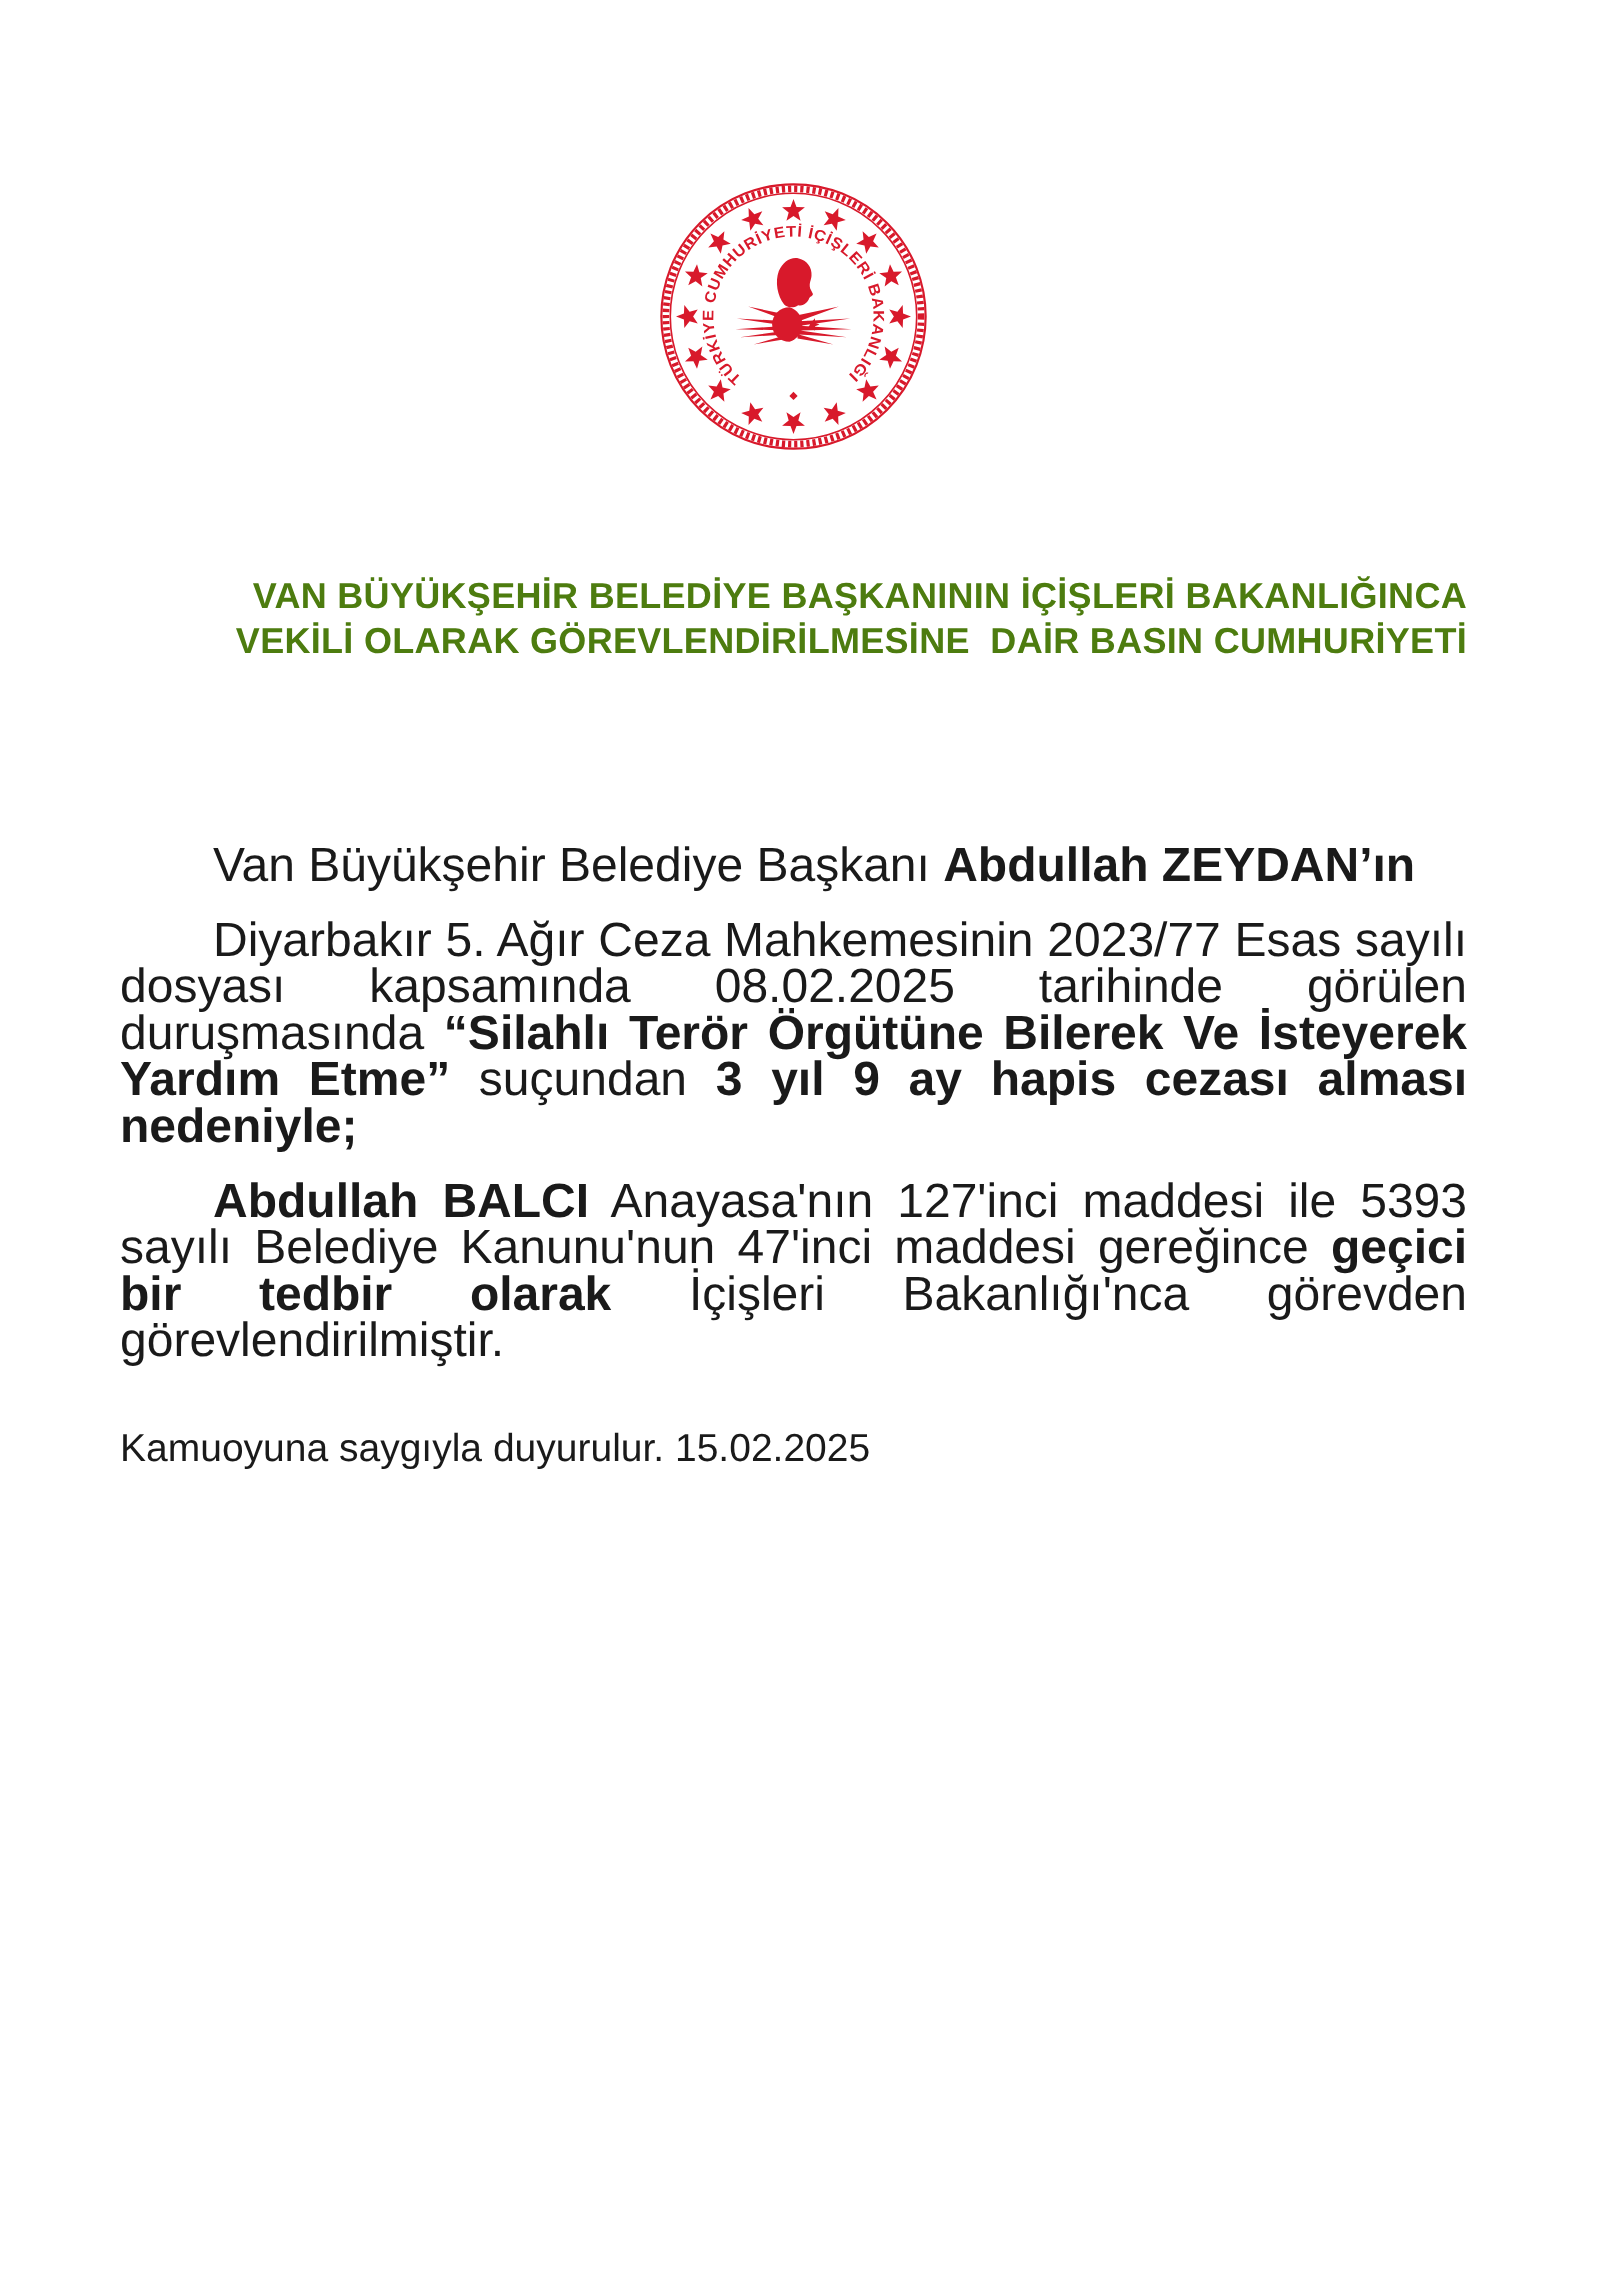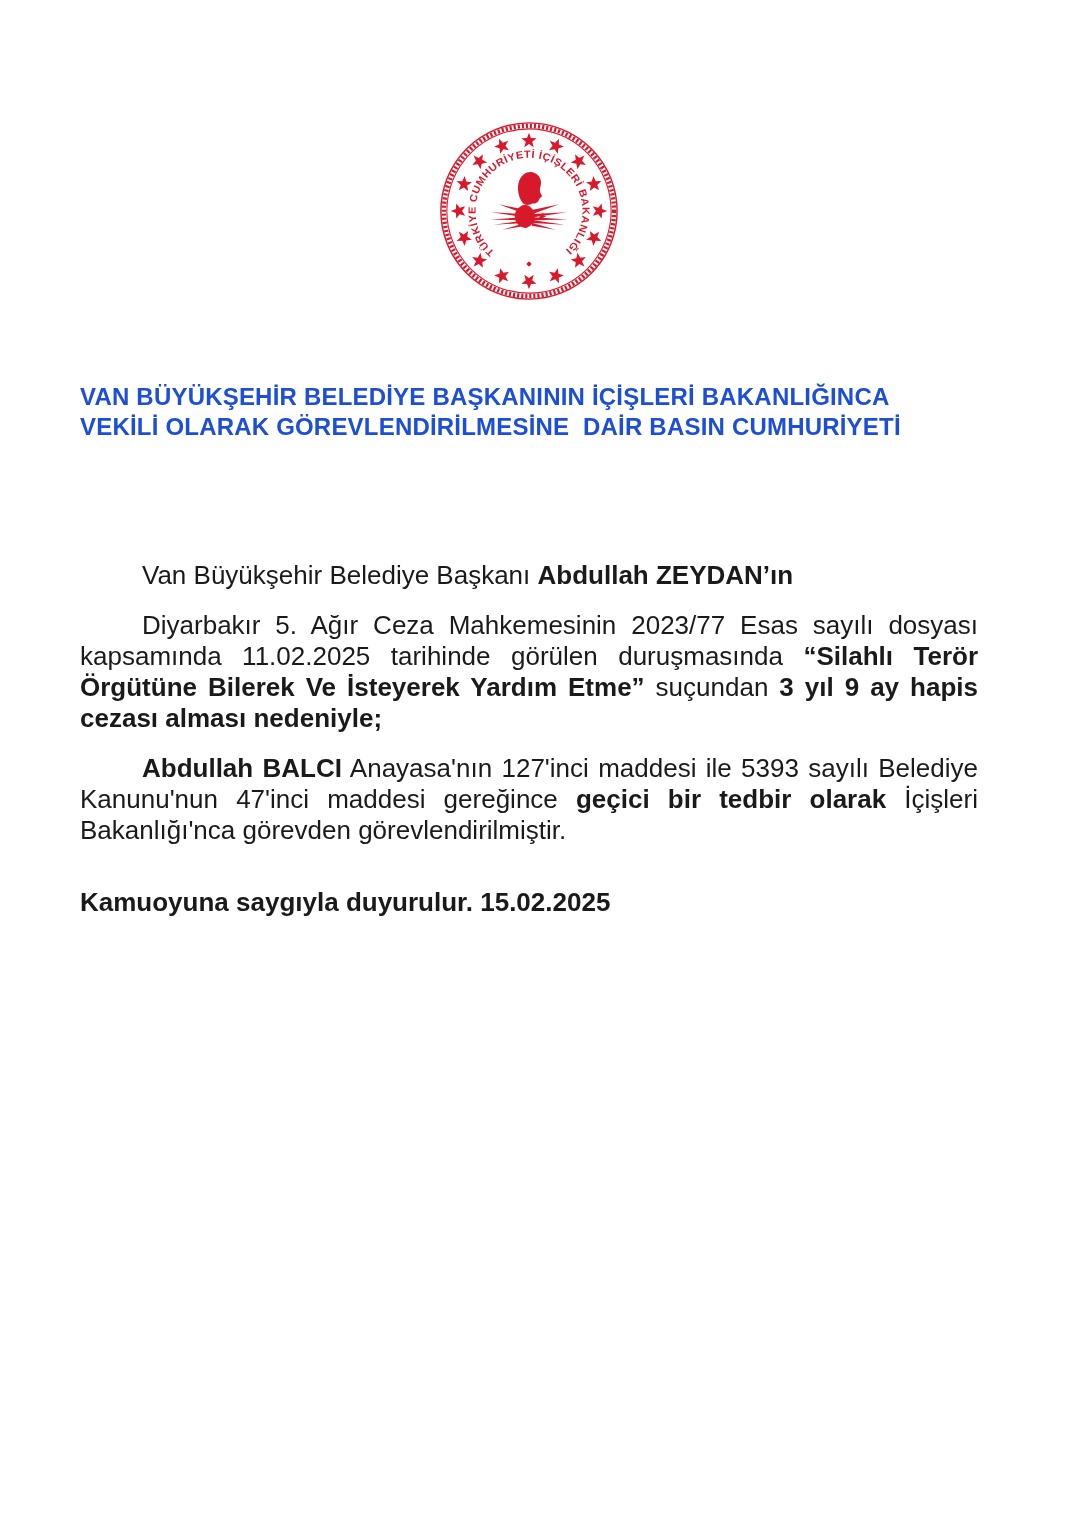--- a/index.html
+++ b/index.html
@@ -16,37 +16,37 @@
   .logo-row {
     text-align: center;
     margin: 0 0 78px 0;
   }
   .logo-row svg { display: inline-block; }
   .title {
     font-size: 24px;
     font-weight: 700;
     line-height: 30px;
     letter-spacing: 0.2px;
-    text-align: left;
-    color: #1d4ed8;
+    text-align: right;
+    color: #4d7c0f;
     margin: 0 0 118px 0;
   }
   .title-line { white-space: pre; }
   .body-text .para {
-    font-size: 26px;
+    font-size: 32px;
     line-height: 31px;
     text-align: justify;
     text-indent: 62px;
     margin: 0 0 19px 0;
   }
   .body-text .para b { font-weight: 700; }
   .closing {
     font-size: 26px;
     line-height: 31px;
-    font-weight: 700;
+    font-weight: 400;
     margin: 41px 0 4px 0;
   }
 </style>
 </head>
 <body>
 
 <div class="page">
 
   <div class="logo-row">
     <svg width="178" height="178" viewBox="0 0 200 200" xmlns="http://www.w3.org/2000/svg">
@@ -105,19 +105,19 @@
     </svg>
   </div>
 
   <h1 class="title">
     <div class="title-line">VAN BÜYÜKŞEHİR BELEDİYE BAŞKANININ İÇİŞLERİ BAKANLIĞINCA</div>
     <div class="title-line">VEKİLİ OLARAK GÖREVLENDİRİLMESİNE  DAİR BASIN CUMHURİYETİ</div>
   </h1>
 
   <div class="body-text" id="bodyParagraphs">
       <p class="para"><span>Van Büyükşehir Belediye Başkanı </span><b>Abdullah ZEYDAN’ın</b></p>
-      <p class="para"><span>Diyarbakır 5. Ağır Ceza Mahkemesinin 2023/77 Esas sayılı dosyası kapsamında 11.02.2025 tarihinde görülen duruşmasında </span><b>“Silahlı Terör Örgütüne Bilerek Ve İsteyerek Yardım Etme”</b><span> suçundan </span><b>3 yıl 9 ay hapis cezası alması nedeniyle;</b></p>
+      <p class="para"><span>Diyarbakır 5. Ağır Ceza Mahkemesinin 2023/77 Esas sayılı dosyası kapsamında 08.02.2025 tarihinde görülen duruşmasında </span><b>“Silahlı Terör Örgütüne Bilerek Ve İsteyerek Yardım Etme”</b><span> suçundan </span><b>3 yıl 9 ay hapis cezası alması nedeniyle;</b></p>
       <p class="para"><b>Abdullah BALCI</b><span> Anayasa'nın 127'inci maddesi ile 5393 sayılı Belediye Kanunu'nun 47'inci maddesi gereğince </span><b>geçici bir tedbir olarak</b><span> İçişleri Bakanlığı'nca görevden görevlendirilmiştir.</span></p>
     </div>
 
   <p class="closing">Kamuoyuna saygıyla duyurulur. 15.02.2025</p>
 
 </div>
 
 </body></html>

